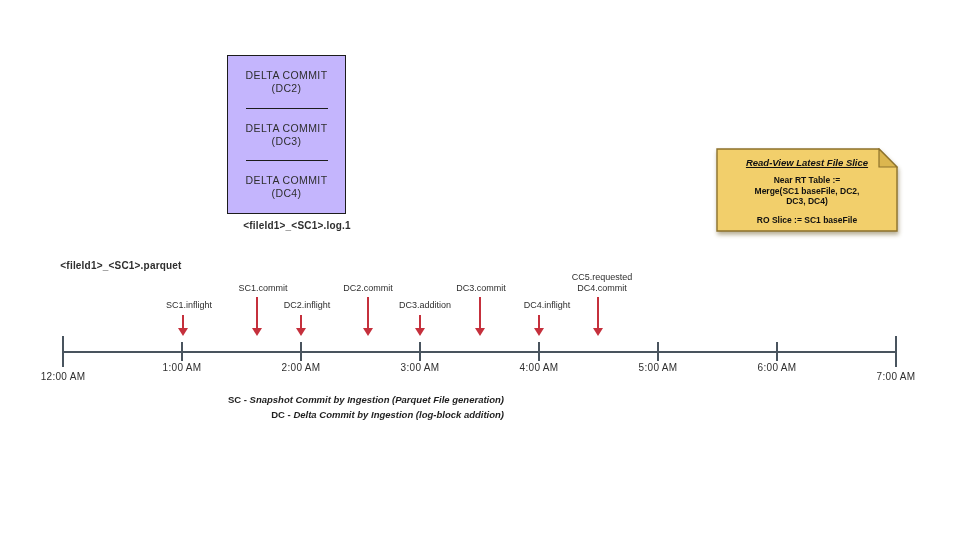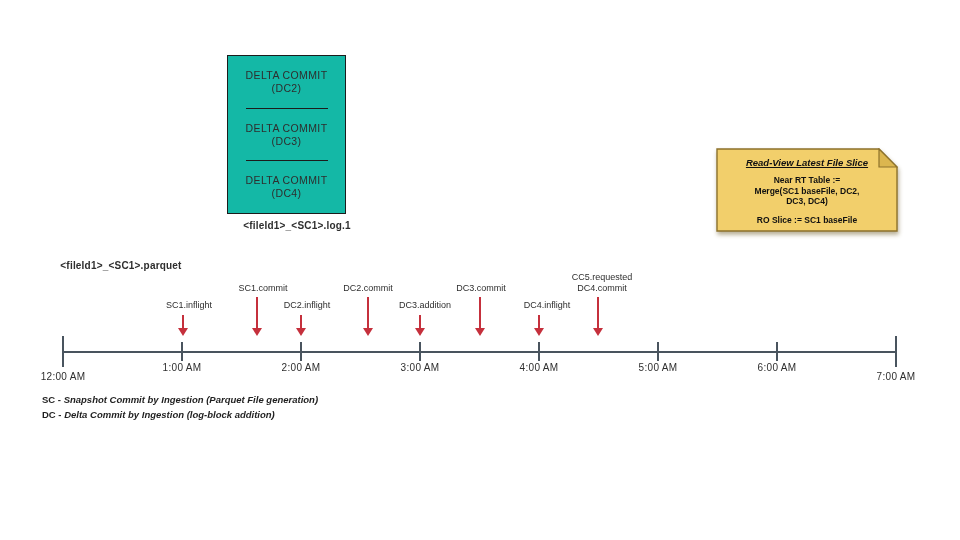--- a/index.html
+++ b/index.html
@@ -1,21 +1,21 @@
 <!DOCTYPE html>
 <html><head>
 <meta charset="utf-8">
 <style>
   html,body{margin:0;padding:0;background:#fff;}
   #canvas{position:relative;width:960px;height:540px;background:#ffffff;overflow:hidden;
           font-family:"Liberation Sans","DejaVu Sans",sans-serif;color:#2e2e2e;}
   .abs{position:absolute;}
 
   
-  .outline-box{border:1.5px solid #1c1c1c;background:#14b8a6;display:flex;align-items:center;justify-content:center;}
+  .outline-box{border:1.5px solid #1c1c1c;background:#c4b5fd;display:flex;align-items:center;justify-content:center;}
   .box-label{font-size:10.5px;font-weight:500;letter-spacing:.4px;line-height:13px;text-align:center;white-space:pre-line;color:#2e2e2e;}
   .stack{display:flex;flex-direction:column;}
   .stack .cell{flex:1;display:flex;align-items:center;justify-content:center;border-bottom:1.5px solid #1c1c1c;}
   .stack .cell:last-child{border-bottom:none;}
   .caption{font-size:10px;font-weight:700;text-align:center;color:#2e2e2e;letter-spacing:.2px;}
 
   
   .note-wrap{left:716px;top:148px;width:182px;height:84px;}
   .note-wrap svg{position:absolute;left:0;top:0;filter:drop-shadow(1px 3px 2px rgba(95,75,20,.45));}
   .note-text{position:absolute;left:4px;top:0;width:174px;text-align:center;}
@@ -29,21 +29,21 @@
   .tick{width:2px;background:#49545e;}
   .tick-label{width:84px;text-align:center;font-size:10px;letter-spacing:.3px;color:#2e2e2e;}
 
   
   .event-label{width:120px;text-align:center;font-size:9px;line-height:11px;color:#2e2e2e;white-space:pre-line;}
   .arrow{width:11px;display:flex;flex-direction:column;align-items:center;}
   .arrow .shaft{width:2.5px;background:#c5303c;}
   .arrow .head{width:0;height:0;border-left:5px solid transparent;border-right:5px solid transparent;border-top:8px solid #c5303c;}
 
   
-  .legend{left:42px;top:392px;width:436px;text-align:left;}
+  .legend{left:68px;top:392px;width:436px;text-align:right;}
   .legend-line{font-size:9.5px;font-weight:700;line-height:15px;color:#1f1f1f;}
   .legend-line .lg-text{font-style:italic;}
 </style>
 </head>
 <body>
 
 <div id="canvas">
 
   <div class="abs caption" style="left:33px;top:260px;width:176px;">&lt;fileId1&gt;_&lt;SC1&gt;.parquet</div>
 

